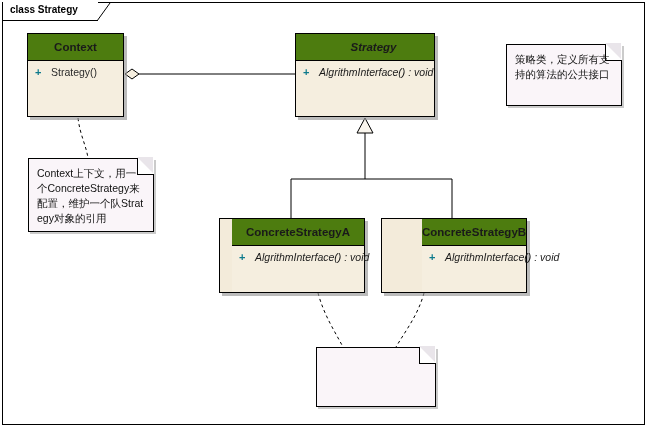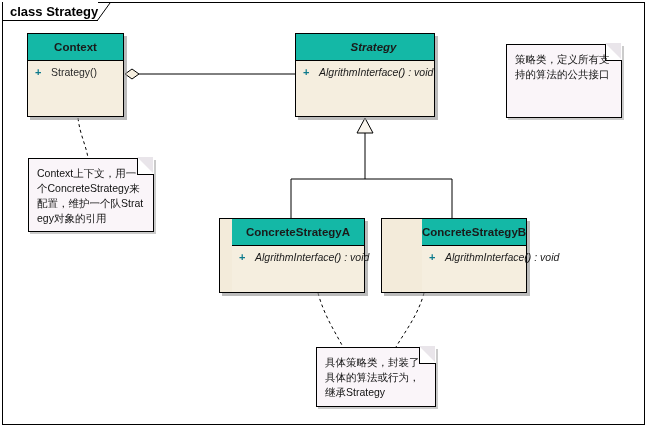--- a/index.html
+++ b/index.html
@@ -47,41 +47,41 @@
     left: 97px;
     top: 2px;
     width: 14px;
     height: 19px;
     overflow: hidden;
   }
   .frame-tab-label {
     position: absolute;
     left: 10px;
     top: 4px;
-    font-size: 13px;
+    font-size: 10px;
     font-weight: bold;
     color: #000000;
     white-space: nowrap;
     letter-spacing: 0px;
   }
 
   
   .uml-class {
     position: absolute;
     box-sizing: border-box;
     border: 1px solid #000000;
     background: linear-gradient(to bottom, #f7f0e2 0%, # efe5d2 100%);
     background-color: #f3ebda;
     box-shadow: 3px 3px 0 rgba(150,150,150,0.65);
   }
   .uml-head {
     position: relative;
     height: 26px;
     border-bottom: 1px solid #000000;
-    background: #14b8a6;
+    background: #4d7c0f;
     display: flex;
     align-items: center;
     justify-content: center;
   }
   .uml-head-name {
     font-size: 11.5px;
     font-weight: bold;
     color: #1a1a1a;
     white-space: nowrap;
   }
@@ -260,29 +260,28 @@
       <span class="uml-head-name">ConcreteStrategyB</span>
     </div>
     <div class="uml-body">
       <div class="uml-member">
         <span class="uml-vis">+</span>
         <span class="uml-sig">AlgrithmInterface() : void</span>
       </div>
     </div>
   </div>
 
-  <div class="note" style="left:506px; top:44px; width:116px; height:74px;">
+  <div class="note" style="left:506px; top:44px; width:116px; height:62px;">
     <div class="note-fold"></div>
     <div class="note-text">策略类，定义所有支持的算法的公共接口</div>
   </div>
 
   <div class="note" style="left:28px; top:158px; width:126px; height:74px;">
     <div class="note-fold"></div>
     <div class="note-text">Context上下文，用一个ConcreteStrategy来配置，维护一个队Strategy对象的引用</div>
   </div>
 
   <div class="note" style="left:316px; top:347px; width:120px; height:60px;">
     <div class="note-fold"></div>
-    <div class="note-text">具体策略类，封装了具体的算法或行为，继承Strategy</div>
   </div>
 
 
 </div>
 
 </body></html>

